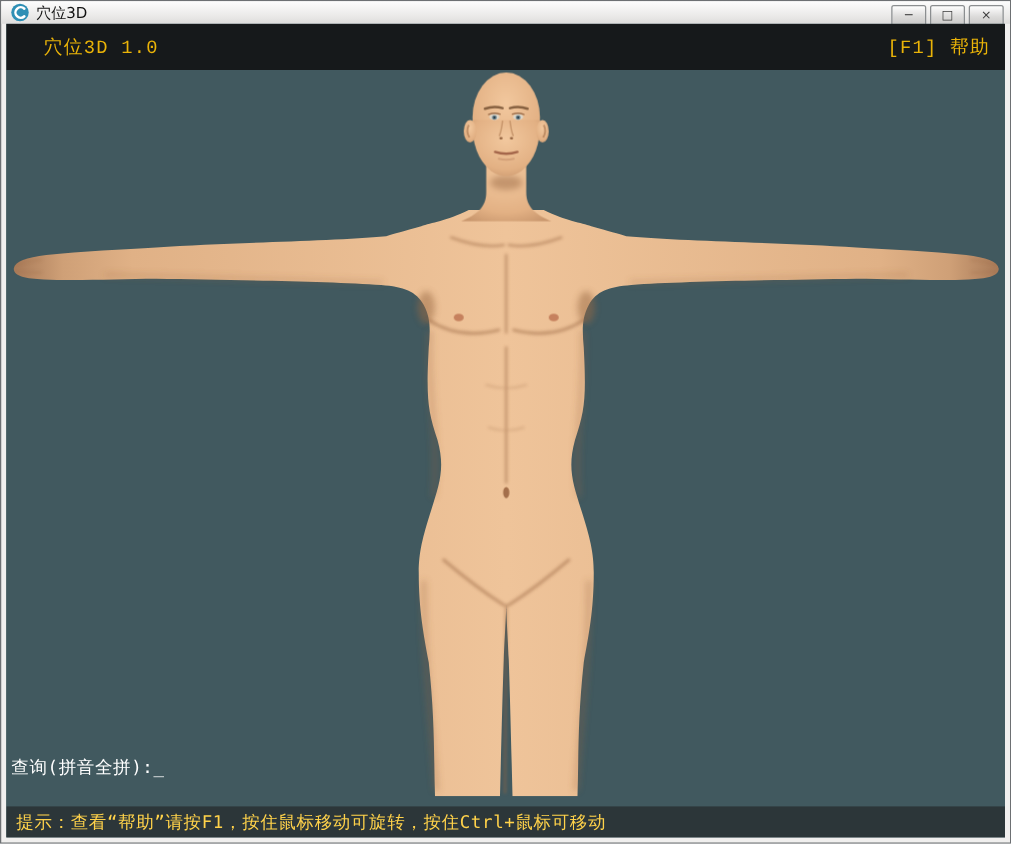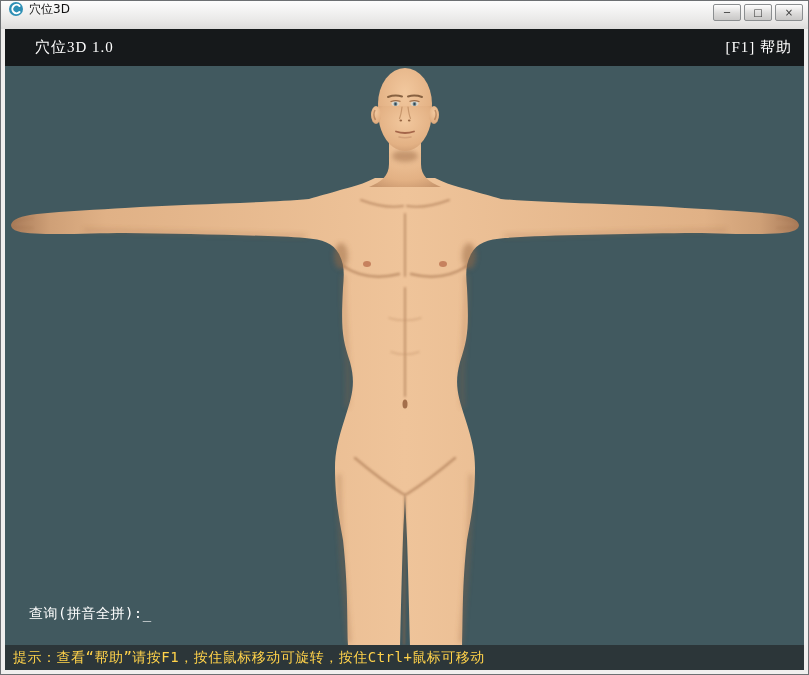--- a/index.html
+++ b/index.html
@@ -4,48 +4,48 @@
 <style>
   html,body{margin:0;padding:0;background:#fff;}
   *{box-sizing:border-box;}
   .window{
     position:relative;width:809px;height:675px;
     border:1px solid #6d7073;background:#f0efee;
     display:flex;flex-direction:column;
     font-family:"DejaVu Sans",sans-serif;
   }
   .titlebar{
-    height:28px;display:flex;
+    height:18px;display:flex;align-items:center;
     padding:0 5px 0 7px;gap:5px;
     background:linear-gradient(#fdfdfd,#e9e8e7 70%,#dddcdb);
   }
   .titlebar .app-icon{width:16px;height:16px;display:inline-flex;}
   .titlebar .title{font-size:12px;color:#111;flex:0 1 auto;}
   .win-controls{margin-left:auto;display:flex;gap:3px;align-self:flex-start;padding-top:3px;}
   .win-btn{
     width:28px;height:17px;display:flex;align-items:center;justify-content:center;
     border:1px solid #8b8e90;border-radius:2px;
     background:linear-gradient(#fefefe,#dcdbda 55%,#c9c8c7);
     font-size:10px;line-height:1;color:#3a3a3a;padding:0;
     font-family:"DejaVu Sans",sans-serif;cursor:default;
   }
   .client{
     flex:1;margin:0 4px 4px;display:flex;flex-direction:column;
     background:#41595f;overflow:hidden;
   }
   .app-header{
-    height:37px;flex:0 0 37px;background:#16191b;color:#ffffff;
+    height:37px;flex:0 0 37px;background:#16191b;color:#eab308;
     display:flex;align-items:center;justify-content:space-between;
     padding:0 12px 0 30px;
-    font-family:Liberation Serif, serif;font-size:15px;letter-spacing:1px;
+    font-family:Liberation Mono, monospace;font-size:15px;letter-spacing:1px;
   }
   .viewport{flex:1;position:relative;background:#41595f;overflow:hidden;}
   .viewport svg{position:absolute;left:0;top:0;display:block;}
   .query-line{
-    position:absolute;left:24px;bottom:22px;color:#ffffff;
+    position:absolute;left:4px;bottom:22px;color:#ffffff;
     font-family:"DejaVu Sans Mono",monospace;font-size:14px;letter-spacing:0.5px;
     white-space:pre;
   }
   .query-cursor{display:inline-block;}
   .status-bar{
     height:25px;flex:0 0 25px;background:#2c3639;color:#ffd24a;
     display:flex;align-items:center;padding:0 8px;
     font-family:"DejaVu Sans Mono",monospace;font-size:14px;font-weight:normal;
     letter-spacing:0.5px;white-space:nowrap;
   }

